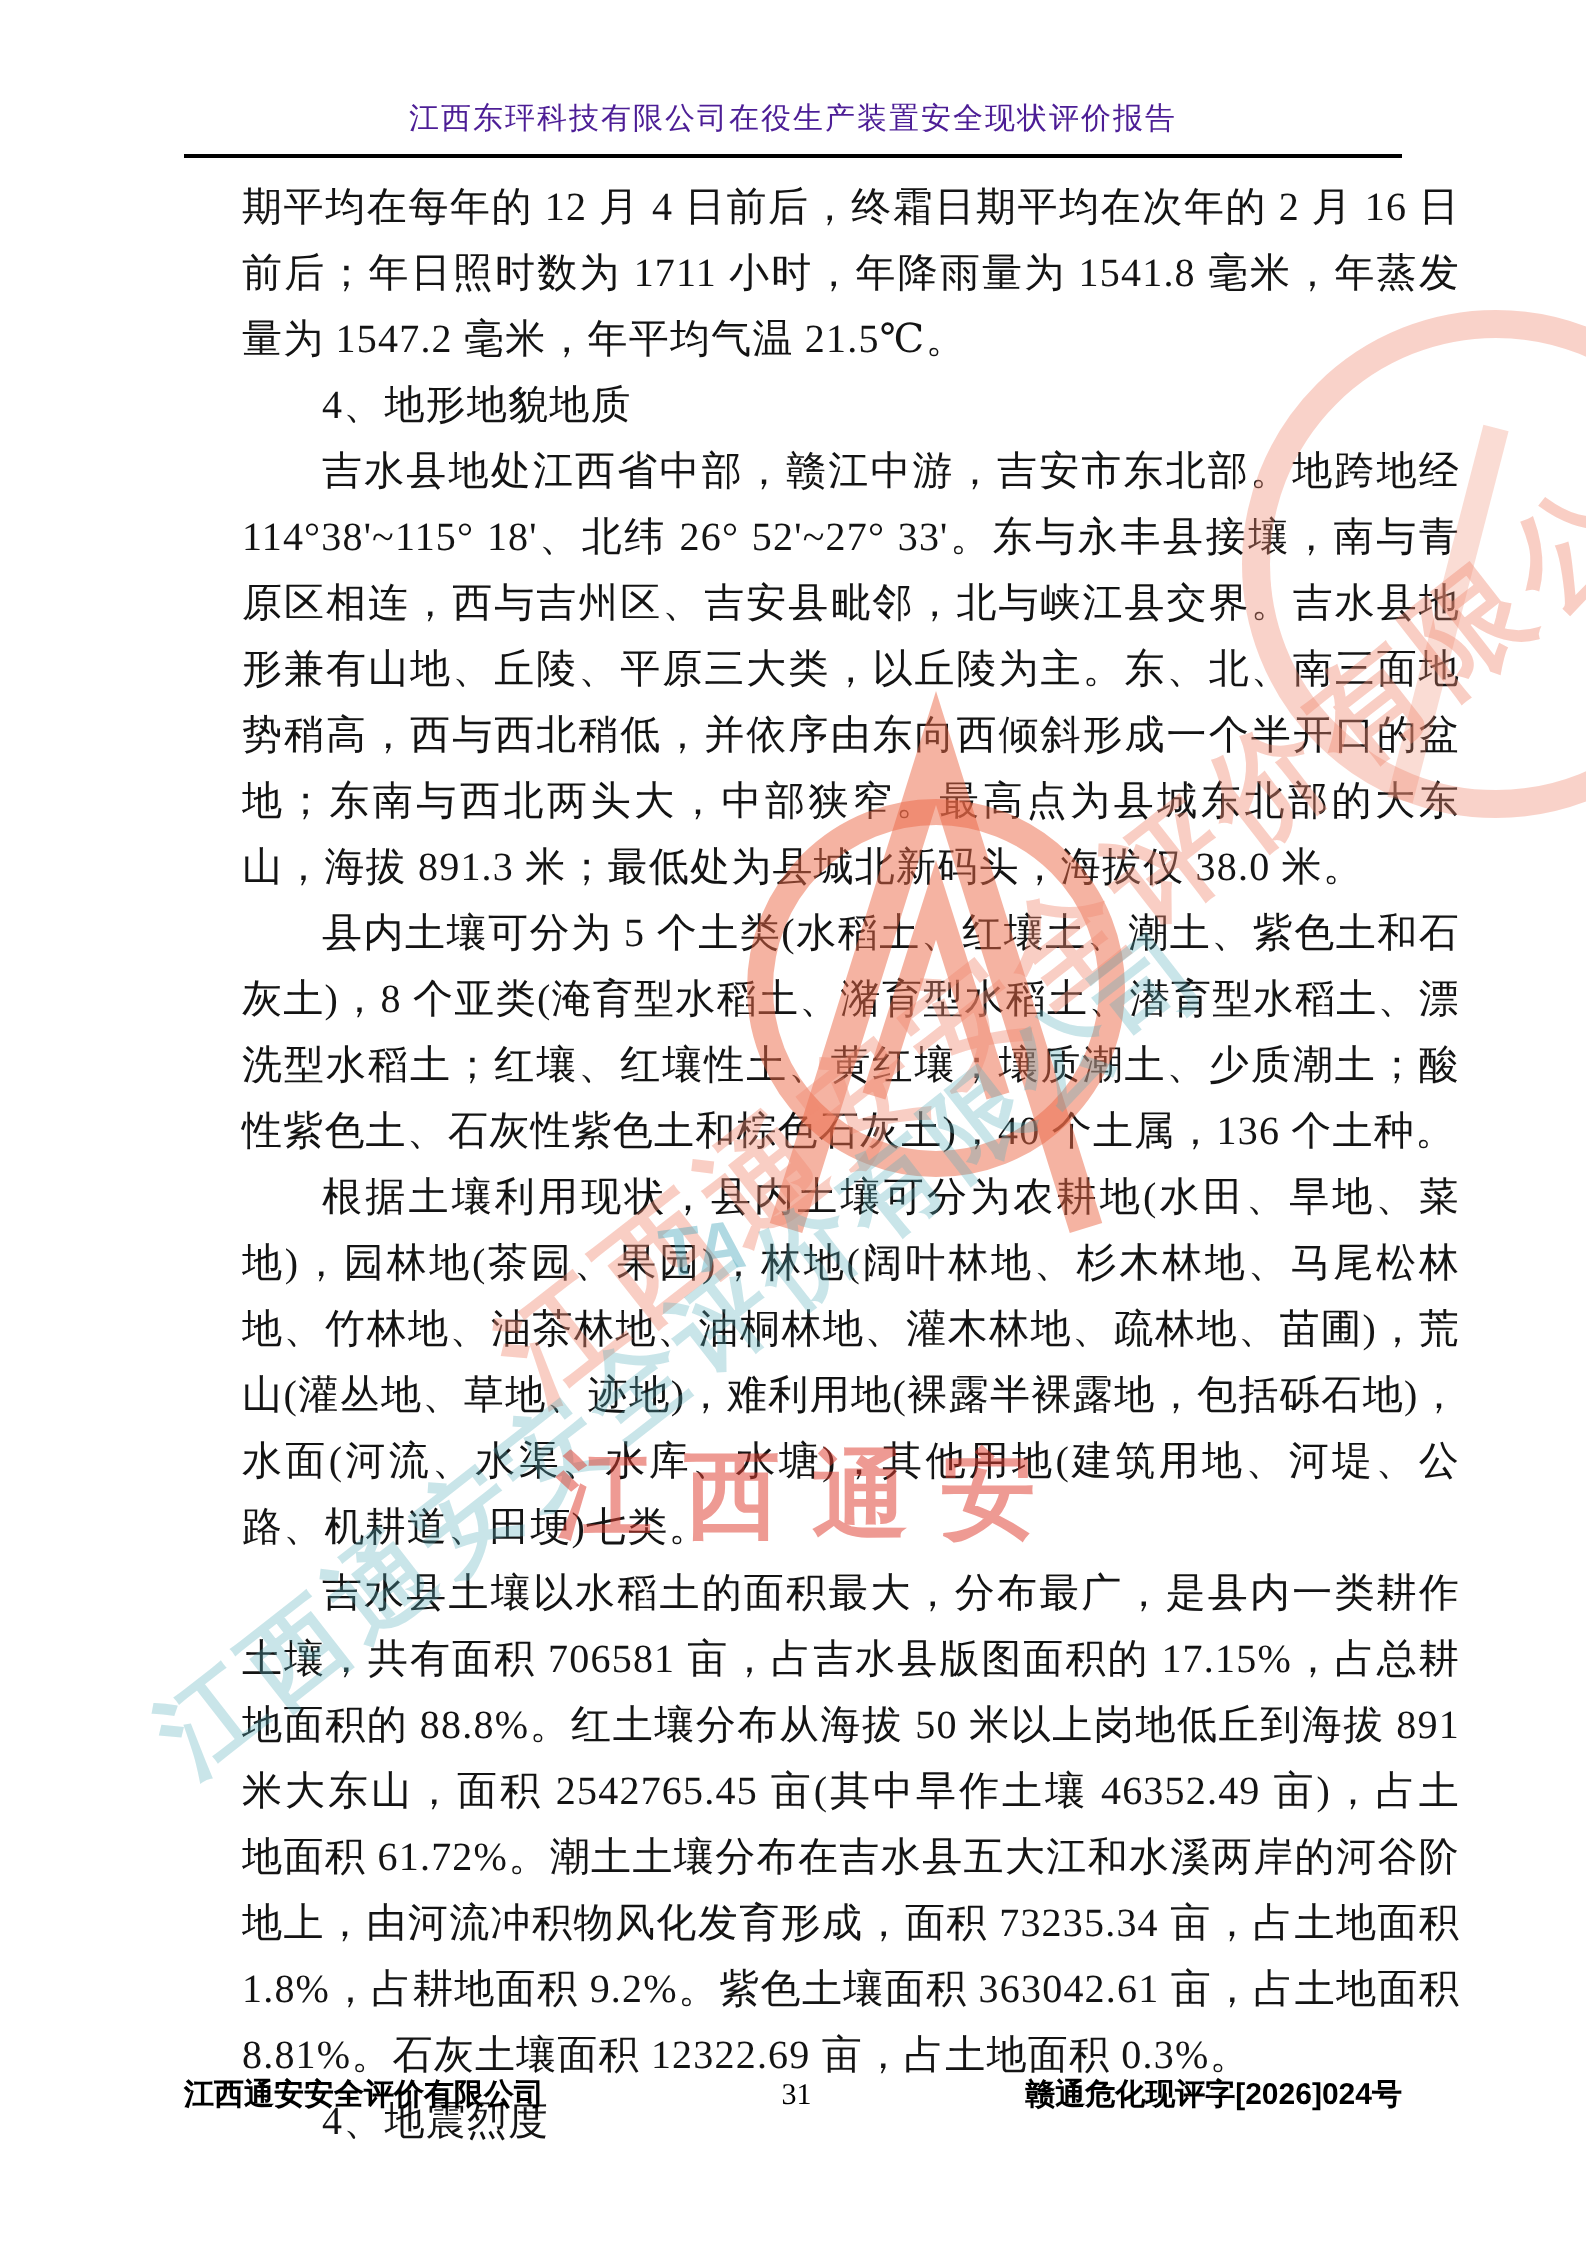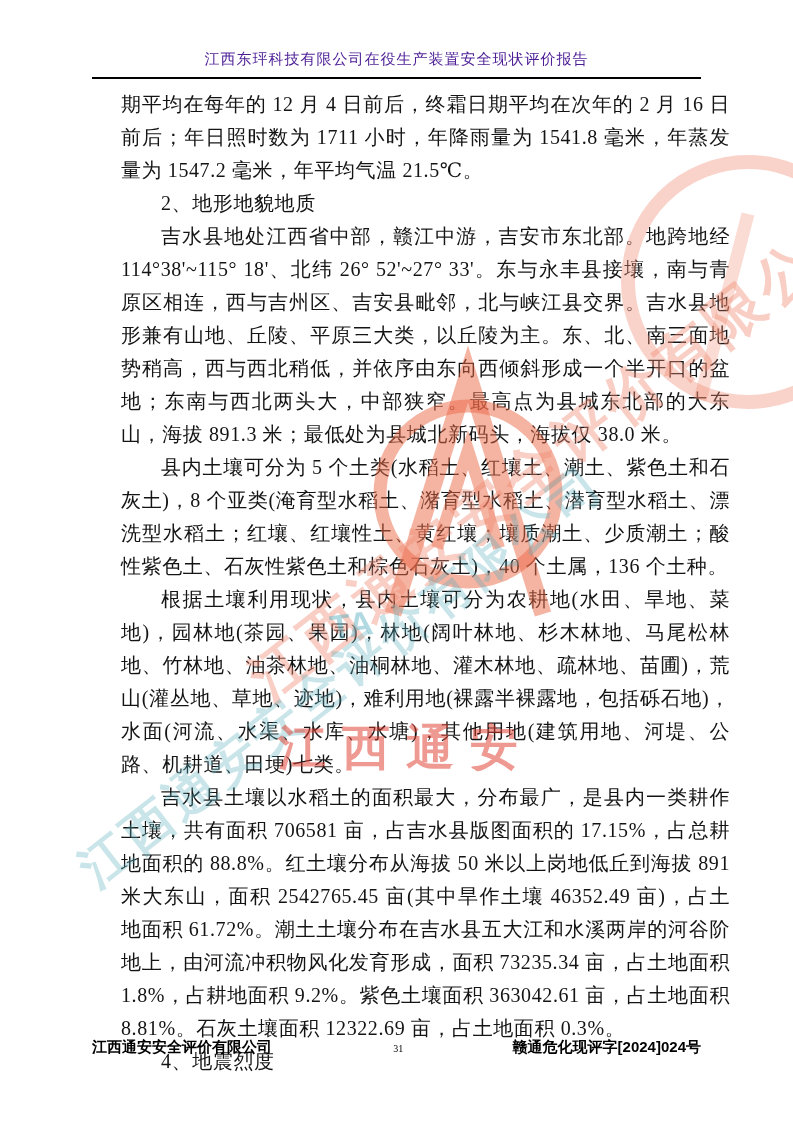--- a/index.html
+++ b/index.html
@@ -29,21 +29,21 @@
   .doc-body p.indent{text-indent:2em;}
   
   .ftr{
     position:absolute;top:1038px;left:92px;width:609px;
     display:flex;justify-content:space-between;align-items:baseline;
   }
   .ftr-left,.ftr-right{
     font-family:"Liberation Sans","DejaVu Sans",sans-serif;
     font-weight:bold;font-size:15px;color:#000;
   }
-  .ftr-page{font-size:10px;color:#000;transform:translateX(6px);}
+  .ftr-page{font-size:15px;color:#000;transform:translateX(6px);}
   
   .wm{position:absolute;inset:0;pointer-events:none;z-index:5;}
   .wm-svg{position:absolute;left:0;top:0;}
   .wm-diag{
     position:absolute;white-space:nowrap;font-weight:bold;
     font-family:"Liberation Sans","DejaVu Sans",sans-serif;
     transform-origin:left center;
   }
   .wm-pink{
     left:258px;top:648px;font-size:58px;letter-spacing:6px;
@@ -71,21 +71,21 @@
 
 <div class="page">
 
   <div class="hdr">
     <div class="hdr-title">江西东玶科技有限公司在役生产装置安全现状评价报告</div>
   </div>
   <div class="hdr-rule"></div>
 
   <div class="doc-body">
     <p>期平均在每年的 12 月 4 日前后，终霜日期平均在次年的 2 月 16 日前后；年日照时数为 1711 小时，年降雨量为 1541.8 毫米，年蒸发量为 1547.2 毫米，年平均气温 21.5℃。</p>
-    <p class="indent">2、地形地貌地质</p>
+    <p class="indent">4、地形地貌地质</p>
     <p class="indent">吉水县地处江西省中部，赣江中游，吉安市东北部。地跨地经 114°38'~115° 18'、北纬 26° 52'~27° 33'。东与永丰县接壤，南与青原区相连，西与吉州区、吉安县毗邻，北与峡江县交界。吉水县地形兼有山地、丘陵、平原三大类，以丘陵为主。东、北、南三面地势稍高，西与西北稍低，并依序由东向西倾斜形成一个半开口的盆地；东南与西北两头大，中部狭窄。最高点为县城东北部的大东山，海拔 891.3 米；最低处为县城北新码头，海拔仅 38.0 米。</p>
     <p class="indent">县内土壤可分为 5 个土类(水稻土、红壤土、潮土、紫色土和石灰土)，8 个亚类(淹育型水稻土、潴育型水稻土、潜育型水稻土、漂洗型水稻土；红壤、红壤性土、黄红壤；壤质潮土、少质潮土；酸性紫色土、石灰性紫色土和棕色石灰土)，40 个土属，136 个土种。</p>
     <p class="indent">根据土壤利用现状，县内土壤可分为农耕地(水田、旱地、菜地)，园林地(茶园、果园)，林地(阔叶林地、杉木林地、马尾松林地、竹林地、油茶林地、油桐林地、灌木林地、疏林地、苗圃)，荒山(灌丛地、草地、迹地)，难利用地(裸露半裸露地，包括砾石地)，水面(河流、水渠、水库、水塘)，其他用地(建筑用地、河堤、公路、机耕道、田埂)七类。</p>
     <p class="indent">吉水县土壤以水稻土的面积最大，分布最广，是县内一类耕作土壤，共有面积 706581 亩，占吉水县版图面积的 17.15%，占总耕地面积的 88.8%。红土壤分布从海拔 50 米以上岗地低丘到海拔 891 米大东山，面积 2542765.45 亩(其中旱作土壤 46352.49 亩)，占土地面积 61.72%。潮土土壤分布在吉水县五大江和水溪两岸的河谷阶地上，由河流冲积物风化发育形成，面积 73235.34 亩，占土地面积 1.8%，占耕地面积 9.2%。紫色土壤面积 363042.61 亩，占土地面积 8.81%。石灰土壤面积 12322.69 亩，占土地面积 0.3%。</p>
     <p class="indent">4、地震烈度</p>
   </div>
 
   <div class="wm">
     <svg class="wm-svg" width="793" height="1122" viewBox="0 0 793 1122">
       <g fill="none" stroke="rgba(236,104,70,0.50)">
@@ -100,16 +100,16 @@
     </svg>
     <div class="wm-diag wm-pink">江西通安安全评价有限公司</div>
     <div class="wm-diag wm-teal">江西通安安全评价有限公司</div>
     <div class="wm-ta">TA</div>
     <div class="wm-red">江西通安</div>
   </div>
 
   <div class="ftr">
     <span class="ftr-left">江西通安安全评价有限公司</span>
     <span class="ftr-page">31</span>
-    <span class="ftr-right">赣通危化现评字[2024]024号</span>
+    <span class="ftr-right">赣通危化现评字[2026]024号</span>
   </div>
 
 </div>
 
 </body></html>

